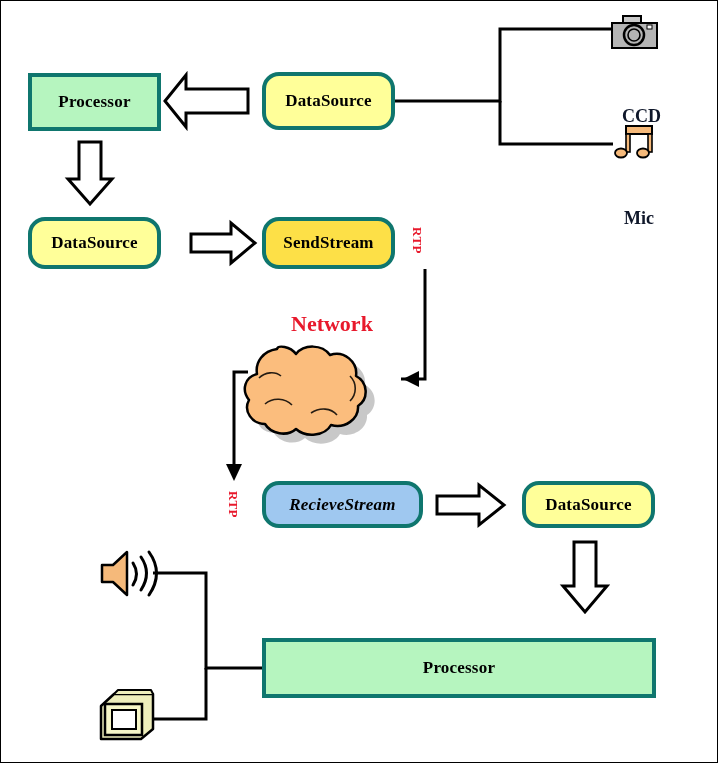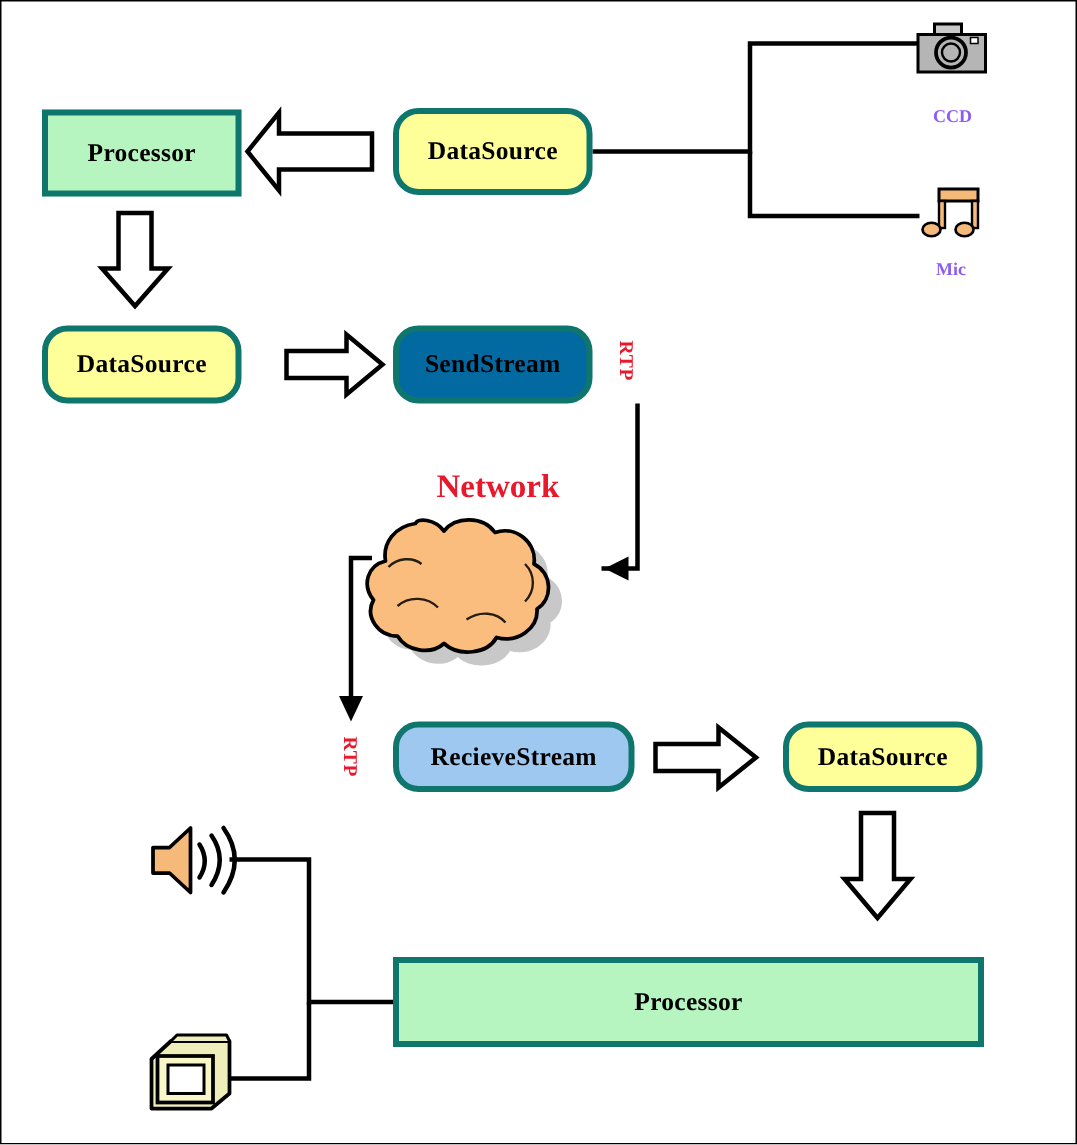--- a/index.html
+++ b/index.html
@@ -38,23 +38,24 @@
     color: #000000;
     letter-spacing: 0.2px;
     white-space: nowrap;
   }
   .node-box.rounded {
     border-radius: 17px;
   }
   .caption {
     position: absolute;
     font-weight: bold;
-    font-size: 12px;
-    color: #8b5cf6;
-    white-space: nowrap;
+    font-size: 18px;
+    color: #0f172a;
+    white-space: nowrap;
+    margin-top: 36px;
   }
   .label-network {
     position: absolute;
     font-weight: bold;
     font-size: 22px;
     color: #e8192c;
     white-space: nowrap;
   }
   .label-rtp {
     position: absolute;
@@ -192,25 +193,25 @@
   </div>
 
   <div class="node-box rounded" style="left:261px; top:71px; width:133px; height:58px; background:#ffff99;">
     <span>DataSource</span>
   </div>
 
   <div class="node-box rounded" style="left:27px; top:216px; width:133px; height:52px; background:#ffff99;">
     <span>DataSource</span>
   </div>
 
-  <div class="node-box rounded" style="left:261px; top:216px; width:133px; height:52px; background:#0369a1;">
+  <div class="node-box rounded" style="left:261px; top:216px; width:133px; height:52px; background:#fde047;">
     <span>SendStream</span>
   </div>
 
-  <div class="node-box rounded" style="left:261px; top:480px; width:161px; height:47px; background:#9fc8f0;">
+  <div class="node-box rounded" style="left:261px; top:480px; width:161px; height:47px; background:#9fc8f0;font-style:italic;">
     <span>RecieveStream</span>
   </div>
 
   <div class="node-box rounded" style="left:521px; top:480px; width:133px; height:47px; background:#ffff99;">
     <span>DataSource</span>
   </div>
 
   <div class="node-box" style="left:261px; top:637px; width:394px; height:60px; background:#b6f5bf;">
     <span>Processor</span>
   </div>

